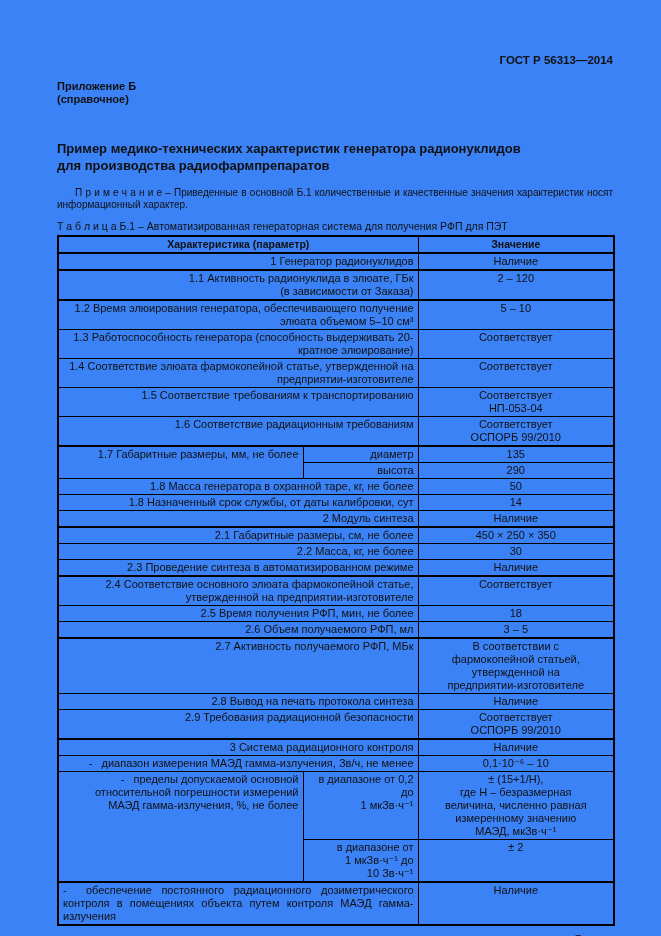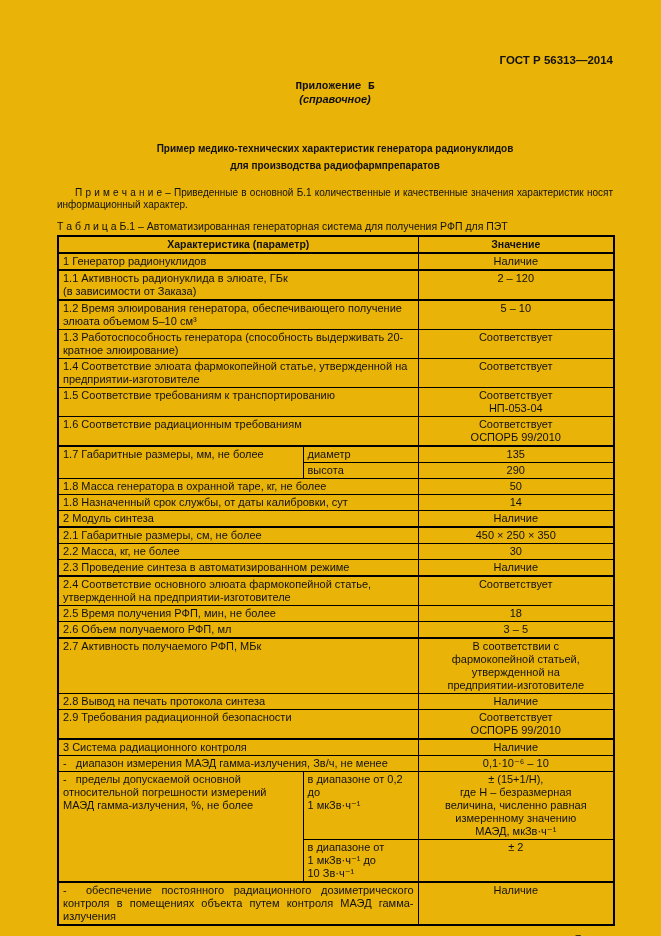--- a/index.html
+++ b/index.html
@@ -1,34 +1,34 @@
 <!DOCTYPE html>
 <html lang="ru"><head>
 <meta charset="utf-8">
 <style>
   html,body { margin:0; padding:0; background:#e8e8e8; }
   .page {
     position:relative;
     width:661px; height:936px;
     margin:0 auto;
-    background:#eab308;
+    background:#3b82f6;
     box-sizing:border-box;
     padding:54px 48px 0 57px;
     color:#111;
     font-family:"Liberation Sans","DejaVu Sans",sans-serif;
     font-size:11px;
     line-height:13px;
     overflow:hidden;
   }
   .doc-code { text-align:right; font-weight:bold; font-size:11.5px; }
-  .appendix { text-align:center; font-weight:bold; margin-top:13px;font-family:Liberation Mono, monospace; }
-  .appendix-sub { text-align:center; font-weight:bold;font-style:italic; }
+  .appendix { font-weight:bold; margin-top:13px; }
+  .appendix-sub { text-align:left; font-weight:bold; }
   .doc-title {
-    text-align:center; font-weight:bold;
-    font-size:10px; line-height:17px;
+    text-align:left; font-weight:bold;
+    font-size:13px; line-height:17px;
     margin-top:34px;
     white-space:pre-line;
   }
   .note {
     margin-top:13px;
     font-size:10px; line-height:12px;
     text-align:justify;
     text-indent:18px;
   }
   .tbl-caption { margin-top:9px; margin-bottom:2px; font-size:10.5px; }
@@ -38,21 +38,21 @@
     table-layout:fixed;
     border:2px solid #000;
     font-size:11px; line-height:13px;
   }
   table.spec th, table.spec td { border:1px solid #000; vertical-align:top; }
   table.spec thead th {
     font-weight:bold; font-size:10.5px;
     text-align:center; padding:1px 2px;
     border-bottom:2px solid #000;
   }
-  td.param { text-align:left; white-space:pre-line; padding:1px 4px; }
+  td.param { text-align:right; white-space:pre-line; padding:1px 4px; }
   td.val   { text-align:center; white-space:pre-line; padding:1px 16px; }
   td.just  { text-align:justify; }
   tr.thick-top td { border-top:2px solid #000; }
   .page-number { text-align:right; padding-right:32px; margin-top:7px; font-size:11px; }
 </style>
 </head>
 <body>
 
 <div class="page">
   <div class="doc-code">ГОСТ Р 56313—2014</div>

